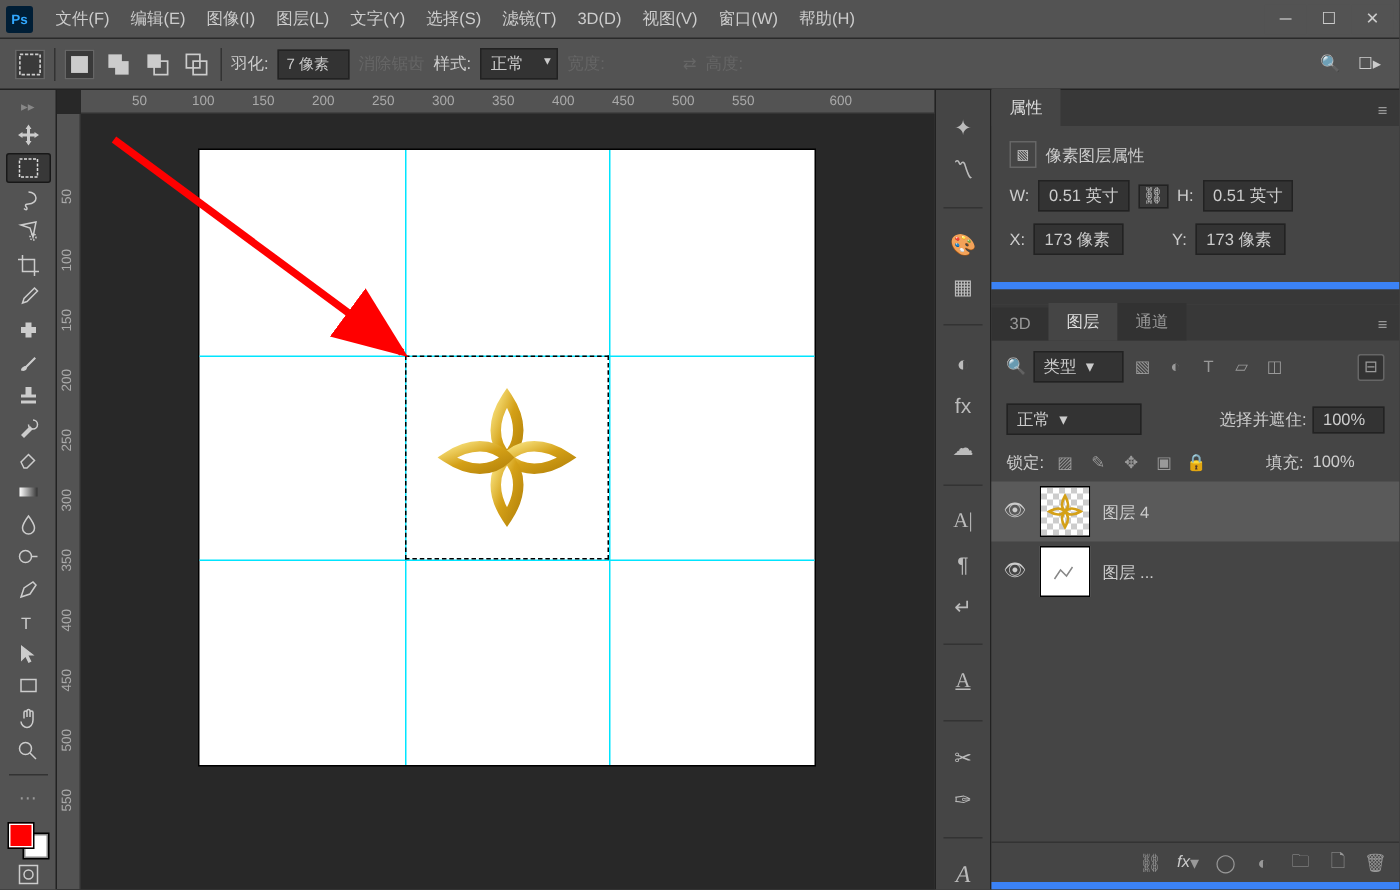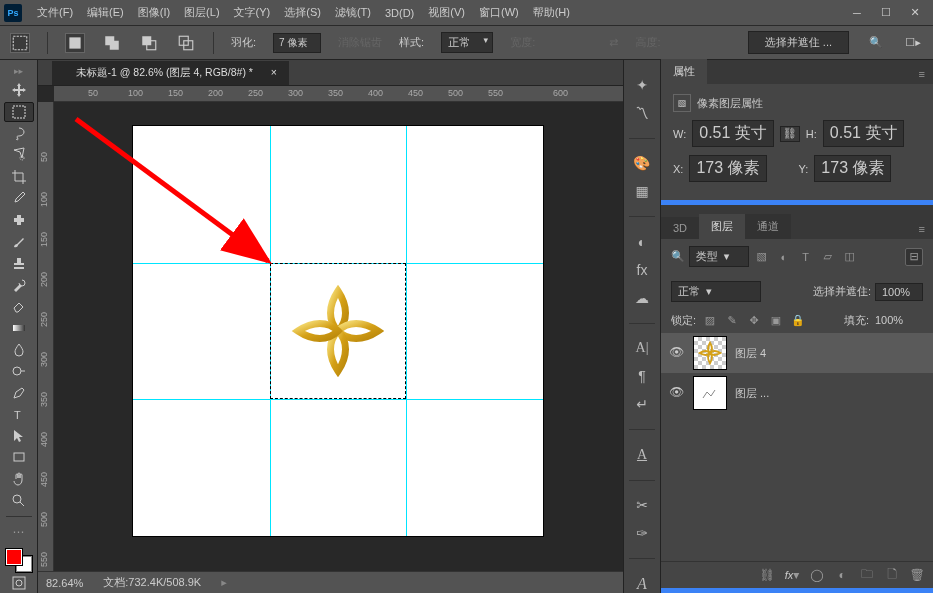--- a/index.html
+++ b/index.html
@@ -2,21 +2,21 @@
 <html><head>
 <meta charset="utf-8">
 <style>
 *{box-sizing:border-box;margin:0;padding:0;font-family:"Microsoft YaHei",Arial,sans-serif;font-size:11px;color:#ccc;user-select:none}
 body{background:#535353;width:933px;height:593px;overflow:hidden;position:relative}
 .menubar{height:26px;background:#535353;display:flex;align-items:center;padding:0 4px;border-bottom:1px solid #2a2a2a}
 .ps-logo{width:18px;height:18px;background:#001e36;color:#31a8ff;display:flex;align-items:center;justify-content:center;font-weight:bold;font-size:9px;border-radius:2px;margin-right:8px}
 .menubar .mi{padding:4px 7px;cursor:pointer}
 .win-ctrl{margin-left:auto;display:flex;gap:1px}
 .win-ctrl div{width:28px;height:20px;display:flex;align-items:center;justify-content:center;background:#535353}
-.optbar{height:34px;background:#535353;display:flex;align-items:center;padding:0 10px;gap:17px;border-bottom:1px solid #222}
+.optbar{height:34px;background:#535353;display:flex;align-items:center;padding:0 10px;gap:6px;border-bottom:1px solid #222}
 .optbar .ic{width:20px;height:20px;display:flex;align-items:center;justify-content:center;border:1px solid transparent}
 .optbar .ic.sel{border-color:#666;background:#3a3a3a}
 .opt-sep{width:1px;height:22px;background:#333}
 .opt-label{color:#ccc}
 .opt-val{background:#333;padding:2px 5px;border:1px solid #222;min-width:48px;font-size:10px}
 .opt-dd{background:#333;border:1px solid #222;padding:2px 20px 2px 6px;position:relative;min-width:52px}
 .opt-dd::after{content:"▾";position:absolute;right:4px;top:2px;font-size:9px}
 .opt-dim{color:#666}
 .opt-btn{background:#333;border:1px solid #222;padding:3px 16px}
 .workspace{display:flex;height:533px}
@@ -49,21 +49,21 @@
 .iconstrip .sep{height:1px;width:26px;background:#333;margin:6px 0}
 .panelcol{flex:1;display:flex;flex-direction:column;background:#454545}
 .panel{border-bottom:5px solid #3b82f6}
 .panel-tabs{display:flex;background:#383838;height:24px;align-items:flex-end;position:relative}
 .panel-tabs .tab{padding:5px 12px;font-size:11px;background:#323232;color:#999}
 .panel-tabs .tab.act{background:#454545;color:#ddd}
 .panel-tabs .menu{margin-left:auto;padding:4px 8px;color:#999}
 .prop-body{padding:10px 12px}
 .prop-row{display:flex;align-items:center;gap:6px;margin-bottom:8px}
 .prop-ic{width:18px;height:18px;border:1px solid #666;display:flex;align-items:center;justify-content:center;font-size:9px}
-.prop-field{background:#333;border:1px solid #222;padding:2px 6px;min-width:60px;font-size:16px}
+.prop-field{background:#333;border:1px solid #222;padding:2px 6px;min-width:60px;font-size:11px}
 .link-ic{width:20px;height:16px;display:flex;align-items:center;justify-content:center;background:#3a3a3a;border:1px solid #222}
 .layer-opts{padding:7px 10px;display:flex;align-items:center;gap:4px;flex-wrap:wrap}
 .layer-opts .dd{background:#333;border:1px solid #222;padding:2px 6px;position:relative;min-width:60px}
 .layer-opts .mini{width:18px;height:18px;display:flex;align-items:center;justify-content:center;color:#999;font-size:11px}
 .layer-opts .mini.act{border:1px solid #666;background:#333;border-radius:2px}
 .lockrow{padding:3px 10px;display:flex;align-items:center;gap:6px;font-size:10px;color:#bbb}
 .lockrow .li{width:16px;height:16px;display:flex;align-items:center;justify-content:center;color:#999;font-size:11px}
 .layers-list{padding:2px 0}
 .layer{display:flex;align-items:center;height:40px;padding:0 8px;gap:8px}
 .layer.sel{background:#5a5a5a}
@@ -132,21 +132,20 @@
   <span class="opt-label">羽化:</span>
   <div class="opt-val">7 像素</div>
   <span class="opt-dim">消除锯齿</span>
   <span class="opt-label">样式:</span>
   <div class="opt-dd">正常</div>
   <span class="opt-dim">宽度:</span>
   <span class="opt-dim" style="width:40px"></span>
   <span class="opt-dim">⇄</span>
   <span class="opt-dim">高度:</span>
   <span style="flex:1"></span>
-  <div class="opt-btn">选择并遮住 ...</div>
   <div class="ic">🔍</div>
   <div class="ic">☐▸</div>
 </div>
 
 <div class="workspace">
   <div class="toolbar">
     <div style="color:#888;font-size:9px;margin-bottom:3px">▸▸</div>
     <div class="tool">
         <svg viewBox="0 0 16 16">
           <path d="M8 1l2 3h-1v3h3v-1l3 2-3 2v-1h-3v3h1l-2 3-2-3h1v-3h-3v1l-3-2 3-2v1h3v-3h-1z" fill="#ccc"></path>
@@ -266,23 +265,20 @@
     </div>
     <div class="tool">
         <svg viewBox="0 0 16 16">
           <rect x="2" y="2" width="12" height="12" fill="none" stroke="#ccc"></rect>
           <circle cx="8" cy="8" r="3" fill="none" stroke="#ccc"></circle>
         </svg>
       </div>
   </div>
 
   <div class="center">
-    <div class="doctab">
-      <span><span>未标题-1 @ 82.6% (图层 4, RGB/8#) *</span> &nbsp;×</span>
-    </div>
     <div class="canvaswrap">
       <div class="ruler-h">
         <span class="tick" style="left:34px">50</span>
         <span class="tick" style="left:74px">100</span>
         <span class="tick" style="left:114px">150</span>
         <span class="tick" style="left:154px">200</span>
         <span class="tick" style="left:194px">250</span>
         <span class="tick" style="left:234px">300</span>
         <span class="tick" style="left:274px">350</span>
         <span class="tick" style="left:314px">400</span>
@@ -328,25 +324,20 @@
         </svg>
       </div>
       <svg class="arrow" width="230" height="230">
         <defs>
             <marker id="ah" markerWidth="12" markerHeight="12" refX="9" refY="4" orient="auto">
               <path d="M0 0L10 4L0 8Z" fill="#ff0000"></path>
             </marker>
           </defs>
         <line x1="8" y1="8" x2="200" y2="150" stroke="#ff0000" stroke-width="5" marker-end="url(#ah)"></line>
       </svg>
-    </div>
-    <div class="statusbar">
-      <span>82.64%</span>
-      <span>文档:732.4K/508.9K</span>
-      <span style="color:#888">▸</span>
     </div>
   </div>
 
   <div class="rpanels">
     <div class="iconstrip">
       <div class="pi">✦</div>
       <div class="pi">〽</div>
       <div class="sep"></div>
       <div class="pi">🎨</div>
       <div class="pi">▦</div>

